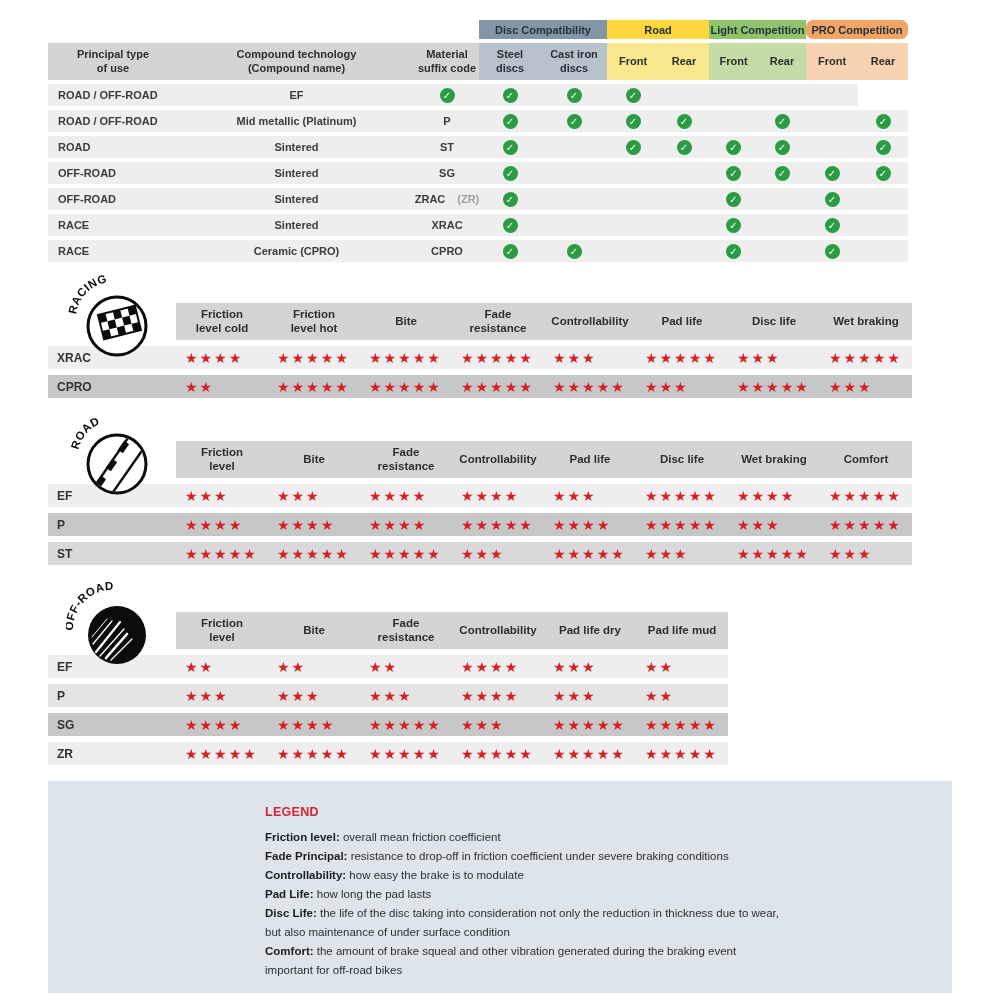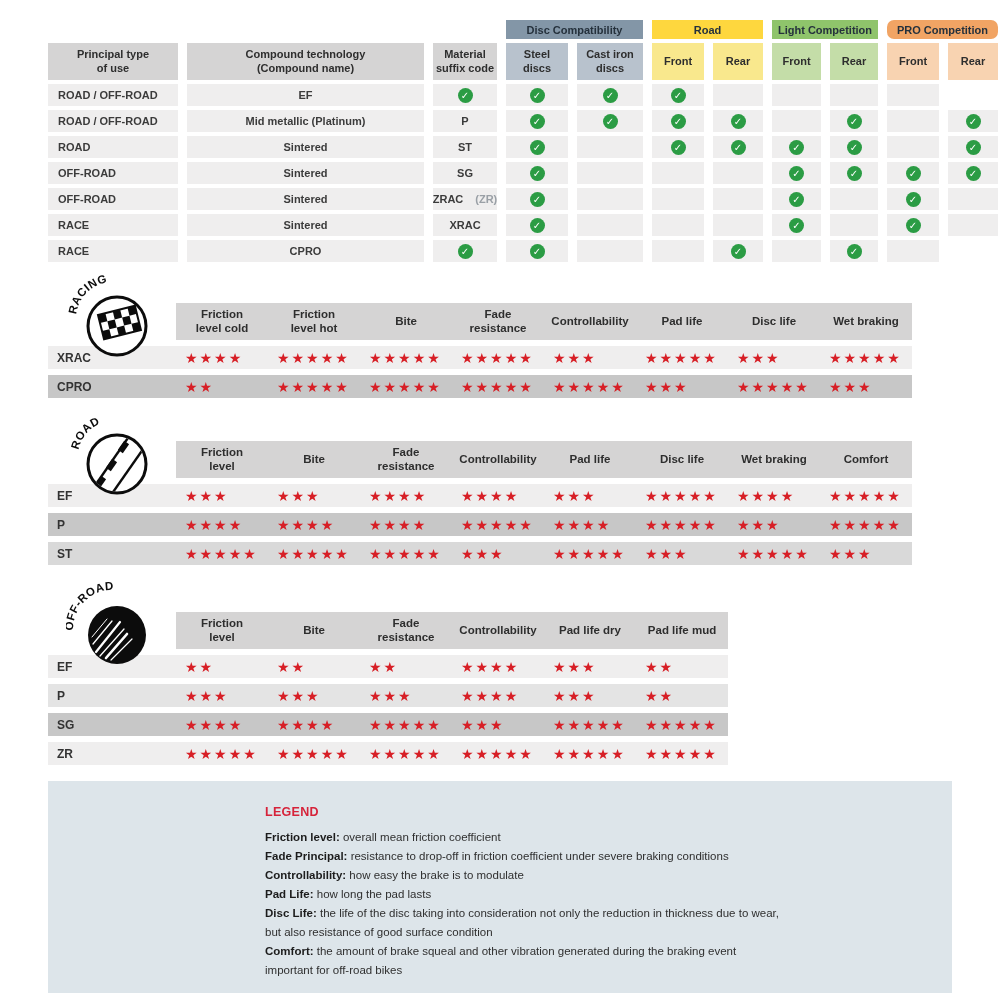--- a/index.html
+++ b/index.html
@@ -2,21 +2,21 @@
 <html style="--star: #d71f26; --check: #2b9c44; --legend-red: #d6233a; --legend-bg: #dde5ea; --header-gray: #d5d4d4; --row-light: #efeeee; --row-mediumlight: #e4e4e4; --row-medium: #d9d9d9; --row-dark: #c7c7c7;"><head>
 <meta charset="utf-8">
 <style>
   html,body{margin:0;padding:0;background:#fff;}
   .page{position:relative;width:1000px;height:1000px;background:#fff;
         font-family:"Liberation Sans","DejaVu Sans",sans-serif;color:#333;overflow:hidden;}
   .content{position:absolute;left:48px;top:20px;width:904px;}
 
   
   .crow{display:grid;grid-template-columns:130px 237px 64px 62px 66px 52px 50px 49px 48px 52px 50px;
-        column-gap:9px;margin-bottom:4px;}
+        column-gap:0;margin-bottom:4px;}
   .gspacer{grid-column:1/4;}
   .gcell{height:19px;display:flex;align-items:center;justify-content:center;
          font-size:11px;font-weight:bold;color:#25313c;}
   .g0{grid-column:4/6;}.g1{grid-column:6/8;}.g2{grid-column:8/10;}.g3{grid-column:10/12;border-radius:7px;}
   .hcell{height:37px;display:flex;align-items:center;justify-content:center;text-align:center;
          background:var(--header-gray);font-size:11px;font-weight:bold;line-height:1.2;
          white-space:pre-line;color:#2e2e2e;}
   .ccell{height:22px;display:flex;align-items:center;background:#efeeee;
          font-size:11px;font-weight:bold;color:#3b3b3b;}
   .t-use{padding-left:10px;}
@@ -215,20 +215,21 @@
               <span class="check">✓</span>
             </div>
             <div class="ccell check-cell"></div>
             <div class="ccell check-cell">
               <span class="check">✓</span>
             </div>
             <div class="ccell check-cell"></div>
           </div>
           <div class="crow">
             <div class="ccell t-use">RACE</div>
+            <div class="ccell t-tech">Ceramic (CPRO)</div>
             <div class="ccell t-code">CPRO</div>
             <div class="ccell check-cell">
               <span class="check">✓</span>
             </div>
             <div class="ccell check-cell">
               <span class="check">✓</span>
             </div>
             <div class="ccell check-cell"></div>
             <div class="ccell check-cell"></div>
             <div class="ccell check-cell">
@@ -574,20 +575,20 @@
     </div>
 
     <div class="legend">
       <div class="legend-title">LEGEND</div>
       <div id="legend-items">
           <div class="litem"><b>Friction level:</b> overall mean friction coefficient</div>
           <div class="litem"><b>Fade Principal:</b> resistance to drop-off in friction coefficient under severe braking conditions</div>
           <div class="litem"><b>Controllability:</b> how easy the brake is to modulate</div>
           <div class="litem"><b>Pad Life:</b> how long the pad lasts</div>
           <div class="litem"><b>Disc Life:</b> the life of the disc taking into consideration not only the reduction in thickness due to wear,</div>
-          <div class="litem">but also resistance of good surface condition</div>
+          <div class="litem">but also maintenance of under surface condition</div>
           <div class="litem"><b>Comfort:</b> the amount of brake squeal and other vibration generated during the braking event</div>
           <div class="litem"> important for off-road bikes</div>
         </div>
     </div>
 
   </div>
 </div>
 
 </body></html>

